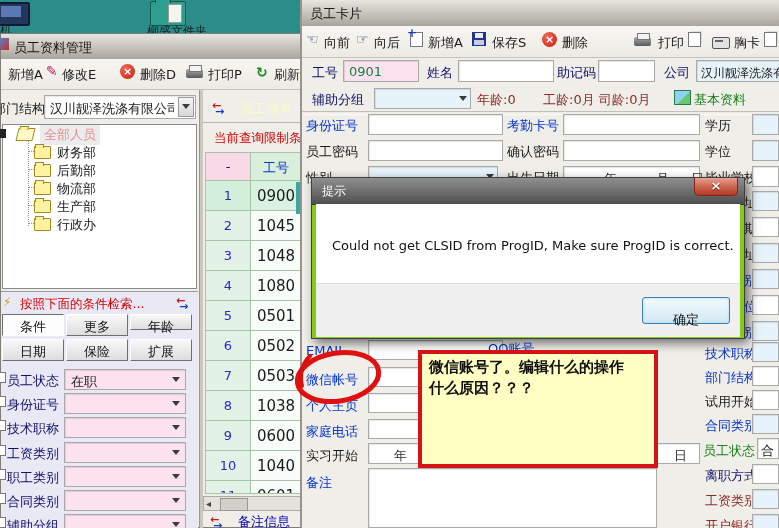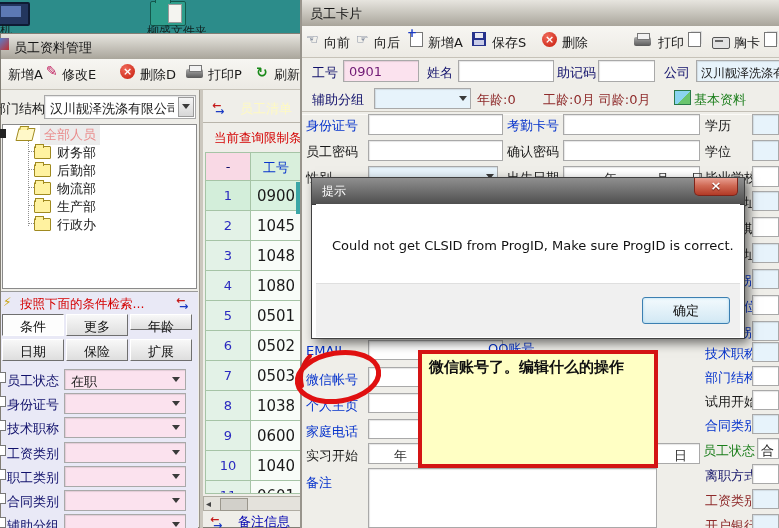--- a/index.html
+++ b/index.html
@@ -47,21 +47,21 @@
   .newic{position:absolute;width:11px;height:13px;background:#fff;border:1px solid #777}
   .newic span{position:absolute;left:-4px;top:-7px;color:#1A3AC4;font-weight:bold;font-size:12px}
   .picic{position:absolute;width:15px;height:13px;border:1px solid #2A7A4A;
          background:linear-gradient(135deg,#8AD4F0 55%,#6AC56E 55%)}
   .monic{position:absolute;width:30px;height:20px;background:#23365E;border:2px solid #0E1B33;border-radius:2px}
   .monic::before{content:"";position:absolute;left:3px;top:2px;width:20px;height:11px;background:#5C79B4}
   .bfolder{position:absolute;width:34px;height:23px;background:#2E9E8C;border:1px solid #14584C;border-radius:2px}
   .bfolder::before{content:"";position:absolute;left:4px;top:-4px;width:14px;height:4px;background:#2E9E8C;border:1px solid #14584C;border-bottom:none}
   .bfolder::after{content:"";position:absolute;right:3px;top:2px;width:12px;height:17px;background:#F4F4F0;border:1px solid #9a9a9a}
   .okbtn{position:absolute;background:linear-gradient(#F3FAFD,#D2E8F4);border:1px solid #3C7FB1;border-radius:3px;
-         box-shadow:inset 0 0 3px #A8D8F0;text-align:center;font-size:13px;color:#111;padding-top:4px;box-sizing:border-box}
+         box-shadow:inset 0 0 3px #A8D8F0;text-align:center;font-size:13px;color:#111;padding-top:13px;box-sizing:border-box}
   .closebtn{position:absolute;width:44px;height:18px;border:1px solid #7E241A;border-top:none;border-radius:0 0 5px 5px;
             background:linear-gradient(#E8A093,#D06A55 45%,#B23A26);text-align:center;box-sizing:border-box}
   .closebtn span{color:#fff;font-size:13px;font-weight:bold;line-height:16px;text-shadow:0 1px 1px #5E1208}
 </style>
 </head>
 <body>
 
 <div class="ab monic" style="left:-4px;top:2px"></div>
 <div class="ab" style="left:0;top:22px;color:#10201F;font-size:12px">机</div>
 <div class="ab bfolder" style="left:150px;top:1px"></div>
@@ -230,21 +230,21 @@
 <span class="ab nw" style="left:562px;top:34px">删除</span>
 <span class="printer" style="left:634px;top:37px"></span>
 <span class="ab nw" style="left:658px;top:34px">打印</span>
 <div class="pageic" style="left:688px;top:32px"></div>
 <span class="cardic" style="left:712px;top:37px"></span>
 <span class="ab nw" style="left:734px;top:34px">胸卡</span>
 <div class="pageic" style="left:764px;top:32px"></div>
 
 <span class="ab nw navy" style="left:312px;top:64px">工号</span>
 <div class="fld pk" style="left:343px;top:60px;width:76px;height:22px">
-  <span class="ab nw" style="left:5px;top:3px;color:#701a75">0901</span>
+  <span class="ab nw" style="left:5px;top:3px;color:#15803d">0901</span>
 </div>
 <span class="ab nw navy" style="left:427px;top:64px">姓名</span>
 <div class="fld" style="left:458px;top:60px;width:96px;height:22px">
   <span class="ab nw" style="left:5px;top:3px"></span>
 </div>
 <span class="ab nw navy" style="left:557px;top:64px">助记码</span>
 <div class="fld" style="left:598px;top:60px;width:57px;height:22px">
   <span class="ab nw" style="left:5px;top:3px"></span>
 </div>
 <span class="ab nw navy" style="left:664px;top:64px">公司</span>
@@ -335,37 +335,38 @@
 <div class="fld" style="left:757px;top:438px;width:22px;height:21px">
   <span class="ab nw" style="left:3px;top:3px">合</span>
 </div>
 <span class="ab nw" style="left:705px;top:467px;color:#16166B">离职方式</span>
 <div class="fld" style="left:752px;top:464px;width:27px;height:20px"></div>
 <span class="ab nw dred" style="left:705px;top:492px">工资类别</span>
 <div class="fld bl" style="left:752px;top:489px;width:27px;height:20px"></div>
 <span class="ab nw dred" style="left:705px;top:517px">开户银行</span>
 <div class="fld bl" style="left:752px;top:514px;width:27px;height:20px"></div>
 
-<div class="ab" style="left:311px;top:177px;width:434px;height:162px;background:#ffffff;border:1px solid #404040;
+<div class="ab" style="left:311px;top:177px;width:434px;height:162px;background:#84cc16;border:1px solid #404040;
      box-shadow:4px 4px 10px rgba(0,0,0,.55);box-sizing:border-box">
   <div class="ab tbar" style="left:0;top:0;width:432px;height:26px;background:linear-gradient(#8F8F8F,#4F4F4F);border-bottom:1px solid #3A3A3A">
     <span class="ab nw wht" style="left:10px;top:5px;font-size:12px">提示</span>
   </div>
   <div class="closebtn" style="right:6px;top:0">
     <span>×</span>
   </div>
   <div class="ab" style="left:4px;top:26px;width:424px;height:79px;background:#fff">
     <span class="ab nw" style="left:16px;top:34px;font-size:13px;color:#111">Could not get CLSID from ProgID, Make sure ProgID is correct.</span>
   </div>
   <div class="ab" style="left:4px;top:105px;width:424px;height:53px;background:#F0F0F0;border-top:1px solid #DFDFDF">
     <div class="okbtn" style="right:10px;top:13px;width:88px;height:27px">确定</div>
   </div>
 </div>
 
 <div class="ab" style="left:418px;top:350px;width:240px;height:118px;background:#FFFFC4;border:4px solid #D41414;
      box-sizing:border-box;padding:3px 7px;font-weight:bold;font-size:15px;line-height:21px;color:#111">
   <div>微信账号了。编辑什么的操作</div>
+  <div>什么原因？？？</div>
 </div>
 
 <svg class="ab" style="left:288px;top:344px" width="98" height="64" viewBox="0 0 98 64">
   <ellipse cx="50" cy="33" rx="41" ry="24" transform="rotate(-9 50 33)" fill="none" stroke="#E01010" stroke-width="5"></ellipse>
   <path d="M22,12 Q10,24 14,42" fill="none" stroke="#D81010" stroke-width="4" stroke-linecap="round"></path>
 </svg>
 
 </body></html>

